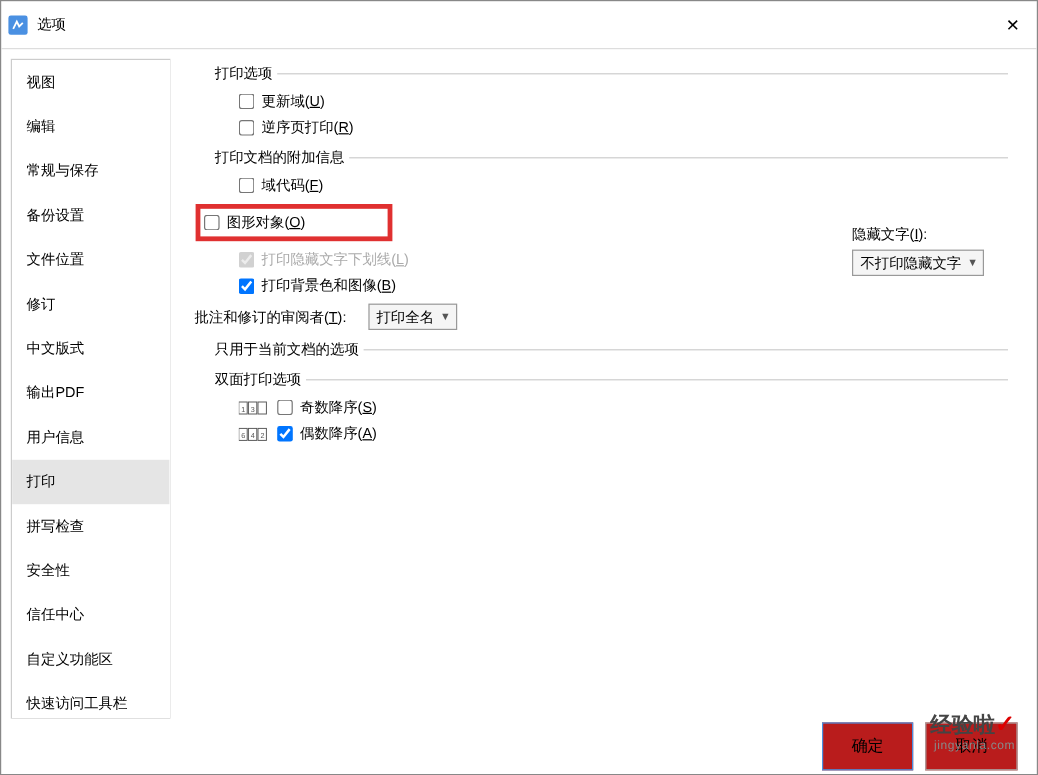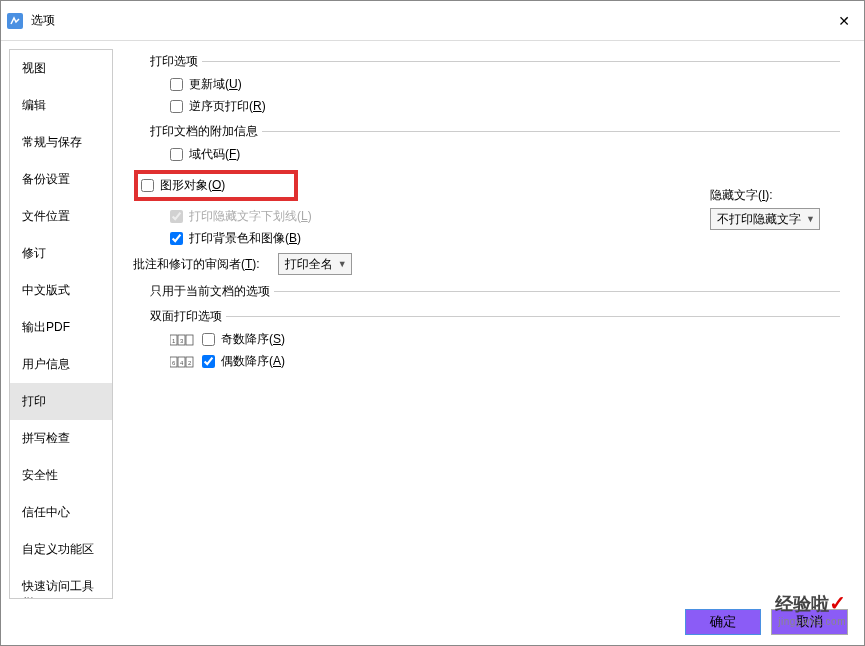--- a/index.html
+++ b/index.html
@@ -4,42 +4,42 @@
 <style>
 * { box-sizing: border-box; margin: 0; padding: 0; }
 body { font-family: "Microsoft YaHei", Arial, sans-serif; font-size: 12px; background: #fff; }
 .window { width: 865px; height: 646px; border: 1px solid #888; position: relative; background: #fff; display: flex; flex-direction: column; }
 .titlebar { height: 40px; display: flex; align-items: center; border-bottom: 1px solid #ddd; padding: 0 6px; }
 .app-icon { width: 16px; height: 16px; background: #4a90e2; border-radius: 2px; display: flex; align-items: center; justify-content: center; margin-right: 8px; }
 .app-icon svg { width: 10px; height: 10px; }
 .title-text { flex: 1; }
 .close-btn { width: 28px; height: 28px; display: flex; align-items: center; justify-content: center; cursor: pointer; font-size: 14px; }
 .body-area { flex: 1; display: flex; padding: 8px 8px 0 8px; overflow: hidden; }
-.sidebar { width: 104px; border: 1px solid #ccc; background: #fff; overflow-y: auto; }
+.sidebar { width: 133px; border: 1px solid #ccc; background: #fff; overflow-y: auto; }
 .sidebar-item { padding: 10px 12px; cursor: pointer; }
 .sidebar-item.selected { background: #e5e5e5; }
 .content { flex: 1; padding: 4px 16px 0 20px; overflow-y: auto; }
 .group { margin-bottom: 8px; }
 .group-header { display: flex; align-items: center; margin-bottom: 6px; }
 .group-title { white-space: nowrap; margin-left: 17px; }
 .group-line { flex: 1; height: 1px; background: #ccc; margin-left: 4px; }
 .checkbox-row { display: flex; align-items: center; margin: 5px 0 5px 8px; padding-left: 29px; }
 .checkbox-row input[type=checkbox] { margin-right: 6px; width: 13px; height: 13px; }
 .checkbox-row.disabled { color: #aaa; }
 .checkbox-row.highlighted { outline: 4px solid #e03030; outline-offset: -1px; padding: 4px 70px 4px 4px; margin-left: 4px; display: inline-flex; }
 .underline-key { text-decoration: underline; }
 .row-inline { display: flex; align-items: center; margin: 6px 0 6px 0; gap: 10px; }
 .row-inline .label { margin-right: 8px; }
 .select-box { border: 1px solid #999; background: #f5f5f5; padding: 2px 18px 2px 6px; position: relative; display: inline-flex; align-items: center; min-width: 70px; height: 22px; }
 .select-box .arrow { position: absolute; right: 4px; font-size: 9px; color: #555; }
 .hidden-text-group { position: absolute; right: 36px; top: 138px; }
 .hidden-text-label { margin-bottom: 4px; display: block; }
 .icon-box { width: 24px; height: 16px; margin-right: 8px; display: inline-flex; align-items: center; justify-content: center; }
 .footer { height: 46px; display: flex; align-items: center; justify-content: flex-end; padding: 0 16px; gap: 10px; position: relative; }
-.btn { border: 1px solid #aaa; background: #8b5cf6; padding: 4px 24px; height: 26px; cursor: pointer; display: flex; align-items: center; }
+.btn { border: 1px solid #aaa; background: #b91c1c; padding: 4px 24px; height: 40px; cursor: pointer; display: flex; align-items: center; }
 .btn.primary { border: 1px solid #4a90e2; }
 .watermark { position: absolute; right: 18px; bottom: 18px; text-align: right; pointer-events: none; }
 .watermark .top { font-size: 18px; font-weight: bold; color: #444; }
 .watermark .check { color: #d00; font-size: 20px; }
 .watermark .bottom { font-size: 10px; color: #888; letter-spacing: 0.5px; }
 </style>
 </head>
 <body>
 
 <div class="window">

